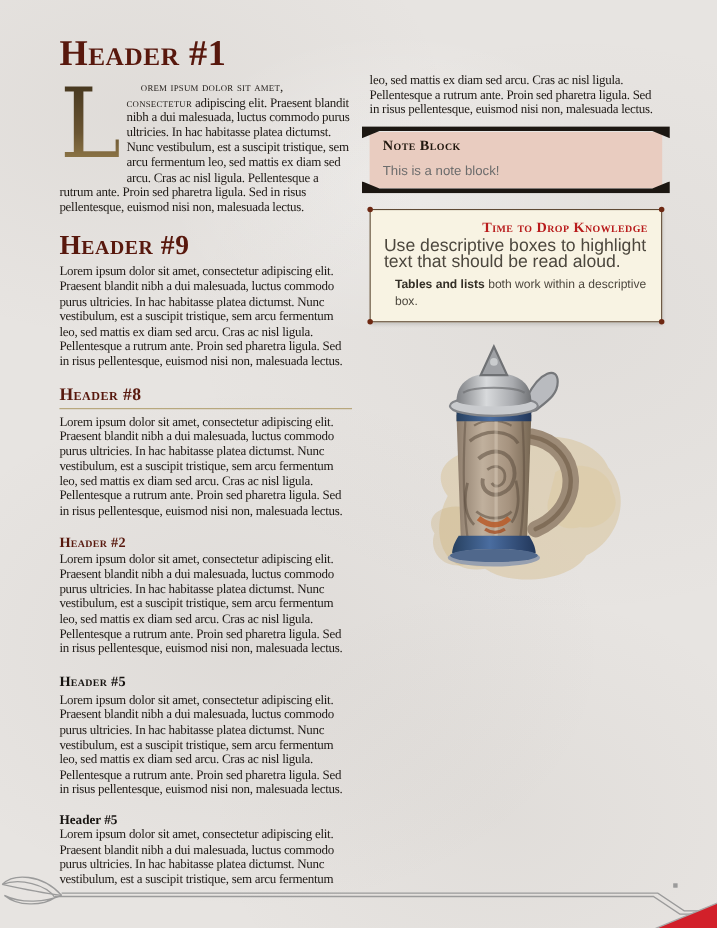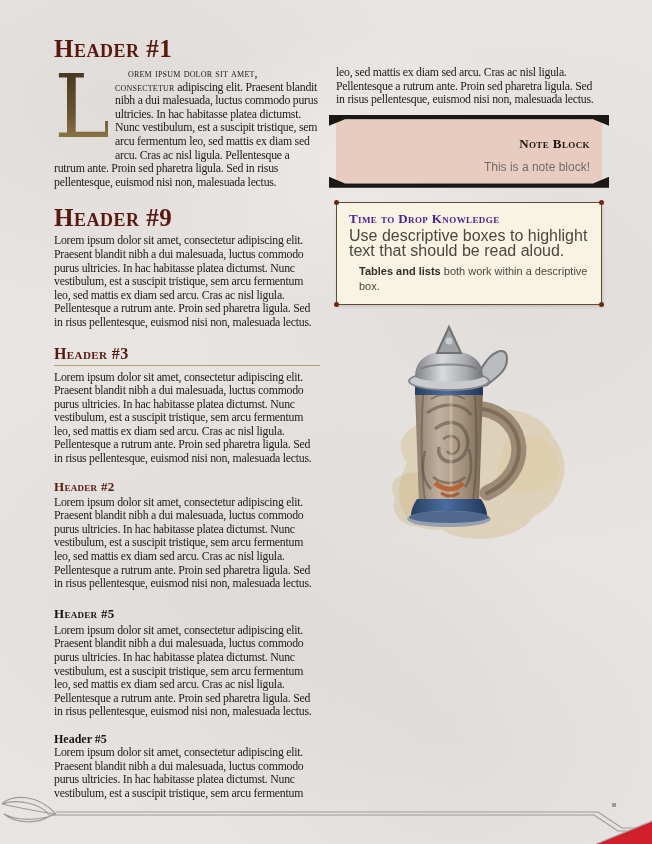--- a/index.html
+++ b/index.html
@@ -29,25 +29,25 @@
   
   p.body{
     margin:0 0 1px 0;
     font-size:11.8px;
     line-height:13.6px;
     letter-spacing:-0.25px;
     color:#1f1a16;
     text-align:left;
   }
   h1.hb{
-    margin:0 0 5px 0;
+    margin:0 0 11px 0;
     font-family:"Liberation Serif",serif;
     font-variant:small-caps;
     font-weight:600;
-    font-size:25px;
+    font-size:33px;
     line-height:26px;
     color:#58180D;
     letter-spacing:.5px;
   }
   h2.hb{
     margin:16px 0 3px 0;
     font-variant:small-caps;font-weight:600;
     font-size:25px;line-height:26px;color:#58180D;letter-spacing:.5px;
   }
   h3.hb{
@@ -85,22 +85,21 @@
     -webkit-background-clip:text;background-clip:text;
     color:transparent;
   }
   .lead-caps{font-variant:small-caps;letter-spacing:.2px;margin-left:13px;}
 
   
   .note{
     position:relative;
     background:#e9ccc0;
     margin:13px 0 0 0;
-    padding:16px 12px 9px 12px;
-    text-align:right;
+    padding:4px 12px 9px 12px;
   }
   .note::before,.note::after{
     content:"";
     position:absolute;left:-7px;right:-7px;height:11px;
     background:#1c1712;
     z-index:2;
   }
   .note::before{
     top:-5px;
     clip-path:polygon(0 0,100% 0,100% 100%,calc(100% - 16px) 40%,16px 40%,0 100%);
@@ -131,21 +130,21 @@
   .desc .dot{
     position:absolute;width:5px;height:5px;border-radius:50%;
     background:#6e2812;
   }
   .dot-tl{top:-3px;left:-3px;}
   .dot-tr{top:-3px;right:-3px;}
   .dot-bl{bottom:-3px;left:-3px;}
   .dot-br{bottom:-3px;right:-3px;}
   .desc-title{
     font-variant:small-caps;font-weight:700;
-    font-size:13px;line-height:15px;color:#4c1d95;letter-spacing:.4px;
+    font-size:13px;line-height:15px;color:#b91c1c;letter-spacing:.4px;text-align:right;
   }
   .desc-body{
     font-family:"Liberation Sans",sans-serif;
     font-size:16px;line-height:15px;color:#4c473e;
     margin-top:2px;
   }
   .desc-line2{
     font-family:"Liberation Sans",sans-serif;
     font-size:11px;line-height:15px;color:#4c473e;
     margin-top:6px;
@@ -166,21 +165,21 @@
   <div class="columns">
 
     <div class="col col-left">
       <h1 class="hb">Header #1</h1>
 
       <p class="body"><span class="dropcap">L</span><span class="lead-caps">orem ipsum dolor sit amet, consectetur</span><span> adipiscing elit. Praesent blandit nibh a dui malesuada, luctus commodo purus ultricies. In hac habitasse platea dictumst. Nunc vestibulum, est a suscipit tristique, sem arcu fermentum leo, sed mattis ex diam sed arcu. Cras ac nisl ligula. Pellentesque a rutrum ante. Proin sed pharetra ligula. Sed in risus pellentesque, euismod nisi non, malesuada lectus.</span></p>
 
       <h2 class="hb">Header #9</h2>
       <p class="body">Lorem ipsum dolor sit amet, consectetur adipiscing elit. Praesent blandit nibh a dui malesuada, luctus commodo purus ultricies. In hac habitasse platea dictumst. Nunc vestibulum, est a suscipit tristique, sem arcu fermentum leo, sed mattis ex diam sed arcu. Cras ac nisl ligula. Pellentesque a rutrum ante. Proin sed pharetra ligula. Sed in risus pellentesque, euismod nisi non, malesuada lectus.</p>
 
-      <h3 class="hb">Header #3</h3>
+      <h3 class="hb">Header #8</h3>
       <p class="body">Lorem ipsum dolor sit amet, consectetur adipiscing elit. Praesent blandit nibh a dui malesuada, luctus commodo purus ultricies. In hac habitasse platea dictumst. Nunc vestibulum, est a suscipit tristique, sem arcu fermentum leo, sed mattis ex diam sed arcu. Cras ac nisl ligula. Pellentesque a rutrum ante. Proin sed pharetra ligula. Sed in risus pellentesque, euismod nisi non, malesuada lectus.</p>
 
       <h4 class="hb">Header #2</h4>
       <p class="body">Lorem ipsum dolor sit amet, consectetur adipiscing elit. Praesent blandit nibh a dui malesuada, luctus commodo purus ultricies. In hac habitasse platea dictumst. Nunc vestibulum, est a suscipit tristique, sem arcu fermentum leo, sed mattis ex diam sed arcu. Cras ac nisl ligula. Pellentesque a rutrum ante. Proin sed pharetra ligula. Sed in risus pellentesque, euismod nisi non, malesuada lectus.</p>
 
       <h5 class="hb">Header #5</h5>
       <p class="body">Lorem ipsum dolor sit amet, consectetur adipiscing elit. Praesent blandit nibh a dui malesuada, luctus commodo purus ultricies. In hac habitasse platea dictumst. Nunc vestibulum, est a suscipit tristique, sem arcu fermentum leo, sed mattis ex diam sed arcu. Cras ac nisl ligula. Pellentesque a rutrum ante. Proin sed pharetra ligula. Sed in risus pellentesque, euismod nisi non, malesuada lectus.</p>
 
       <h6 class="hb">Header #5</h6>
       <p class="body">Lorem ipsum dolor sit amet, consectetur adipiscing elit. Praesent blandit nibh a dui malesuada, luctus commodo purus ultricies. In hac habitasse platea dictumst. Nunc vestibulum, est a suscipit tristique, sem arcu fermentum</p>

